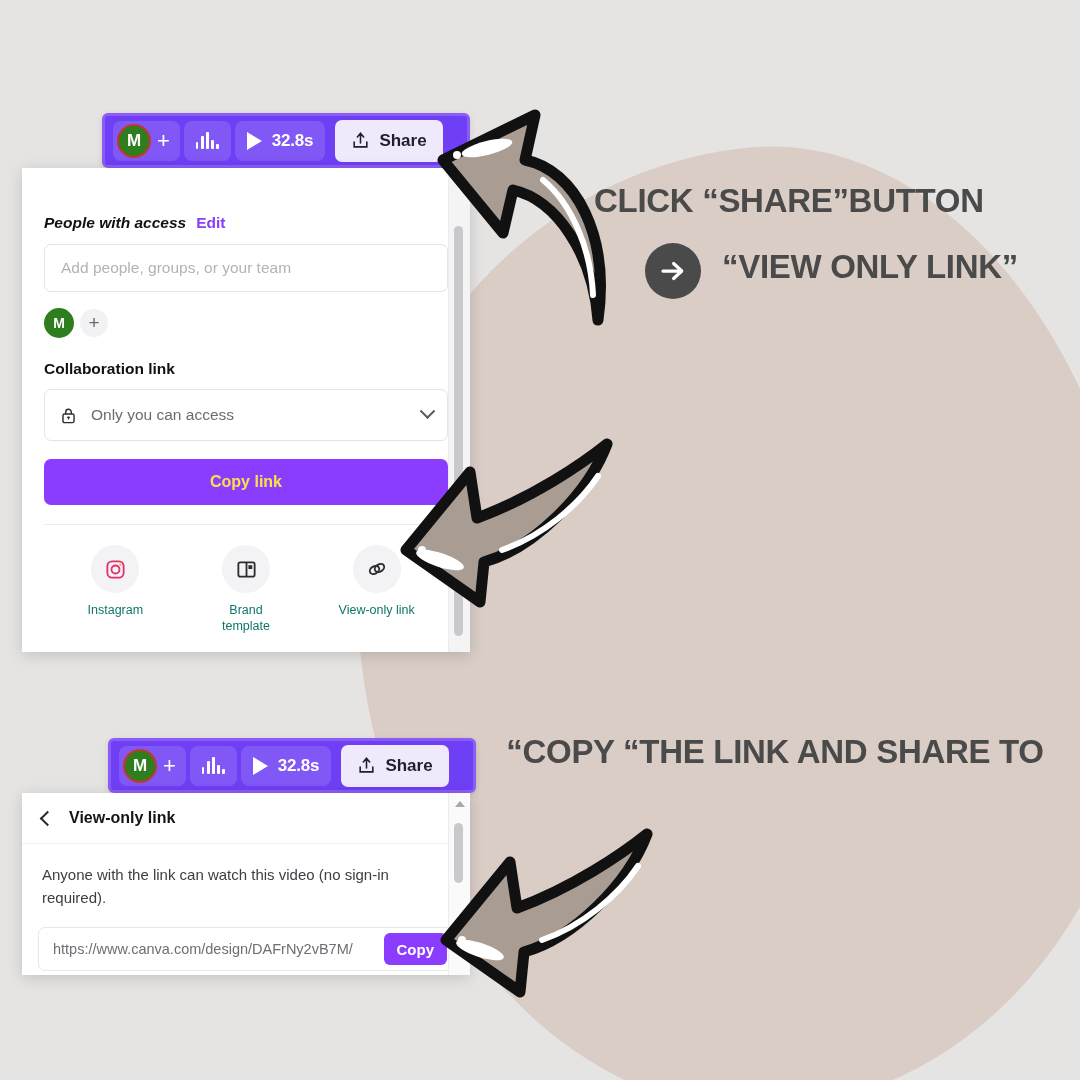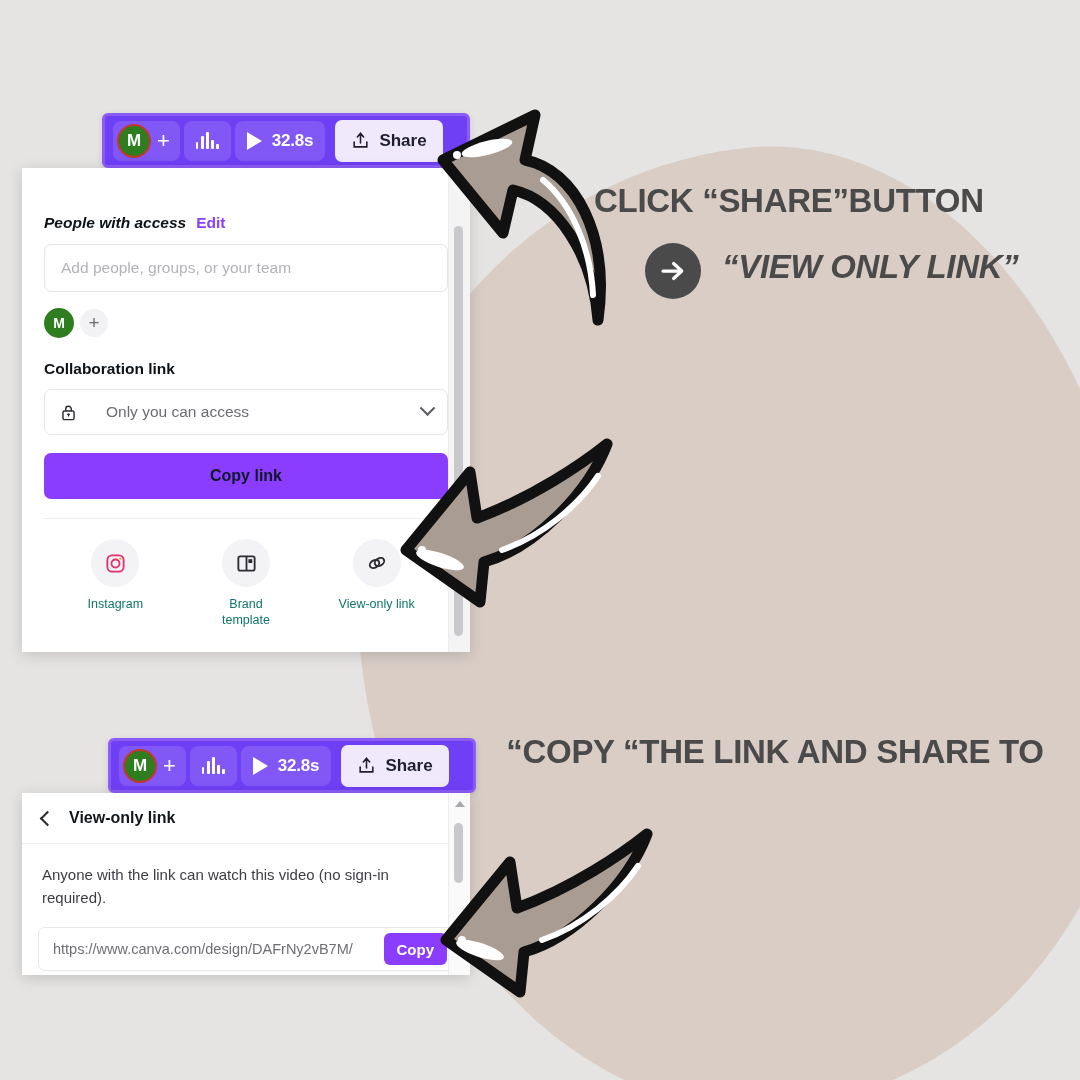--- a/index.html
+++ b/index.html
@@ -114,35 +114,35 @@
     background: #2e7d1f; color:#fff; font-weight:bold; font-size:14px;
     display:flex; align-items:center; justify-content:center;
   }
   .sp-av-plus {
     width: 28px; height: 28px; border-radius: 50%;
     background: #f2f2f4; color: #6a6a70; font-size: 19px;
     display: flex; align-items: center; justify-content: center;
   }
   .sp-label { margin-top: 22px; font-size: 15.5px; font-weight: bold; color: #0d1216; }
   .sp-select {
-    margin-top: 11px; height: 46px;
+    margin-top: 11px; height: 52px;
     border: 1.4px solid #e4e4e7; border-radius: 7px;
-    display: flex; align-items: center; gap: 28px; padding: 0 14px;
+    display: flex; align-items: center; gap: 13px; padding: 0 14px;
     color: #6b6b72; font-size: 15.5px;
   }
   .chev-down {
     margin-left: auto; width: 11px; height: 11px;
     border-right: 2px solid #5a5a60; border-bottom: 2px solid #5a5a60;
     transform: rotate(45deg) translate(-3px,-3px);
   }
   .sp-copy-btn {
     margin-top: 18px; height: 46px;
     background: #8b3dff; border-radius: 7px;
     display: flex; align-items: center; justify-content: center;
-    color: #0f172a; font-weight: bold; font-size: 16px;
+    color: #fde047; font-weight: bold; font-size: 16px;
   }
   .sp-divider { margin-top: 19px; height: 1px; background: #ededef; }
   .sp-apps { display: flex; padding: 20px 6px 0 6px; }
   .sp-app { flex: 1; display: flex; flex-direction: column; align-items: center; gap: 10px; }
   .sp-app-ico {
     width: 48px; height: 48px; border-radius: 50%;
     background: #f3f3f5;
     display: flex; align-items: center; justify-content: center;
   }
   .sp-app-txt { font-size: 12.5px; color: #0f766e; text-align: center; line-height: 1.25; max-width: 80px;}
@@ -356,17 +356,17 @@
   </svg>
 
   <div class="instr" style="left:594px; top:182px; font-size:33px;">CLICK “SHARE”BUTTON</div>
 
   <div class="arrow-circle" style="left:645px; top:243px;">
     <svg width="30" height="30" viewBox="0 0 24 24">
       <path d="M4 12 H18 M12.5 6 L19 12 L12.5 18" fill="none" stroke="#fff" stroke-width="2.6" stroke-linecap="round" stroke-linejoin="round"></path>
     </svg>
   </div>
 
-  <div class="instr" style="left:722px; top:248px; font-size:33px;font-style:italic;">“VIEW ONLY LINK”</div>
+  <div class="instr" style="left:722px; top:248px; font-size:33px;">“VIEW ONLY LINK”</div>
 
   <div class="instr" style="left:470px; top:733px; width:610px; font-size:33px; text-align:center;">“COPY “THE LINK AND SHARE TO</div>
 
 </div>
 
 </body></html>

